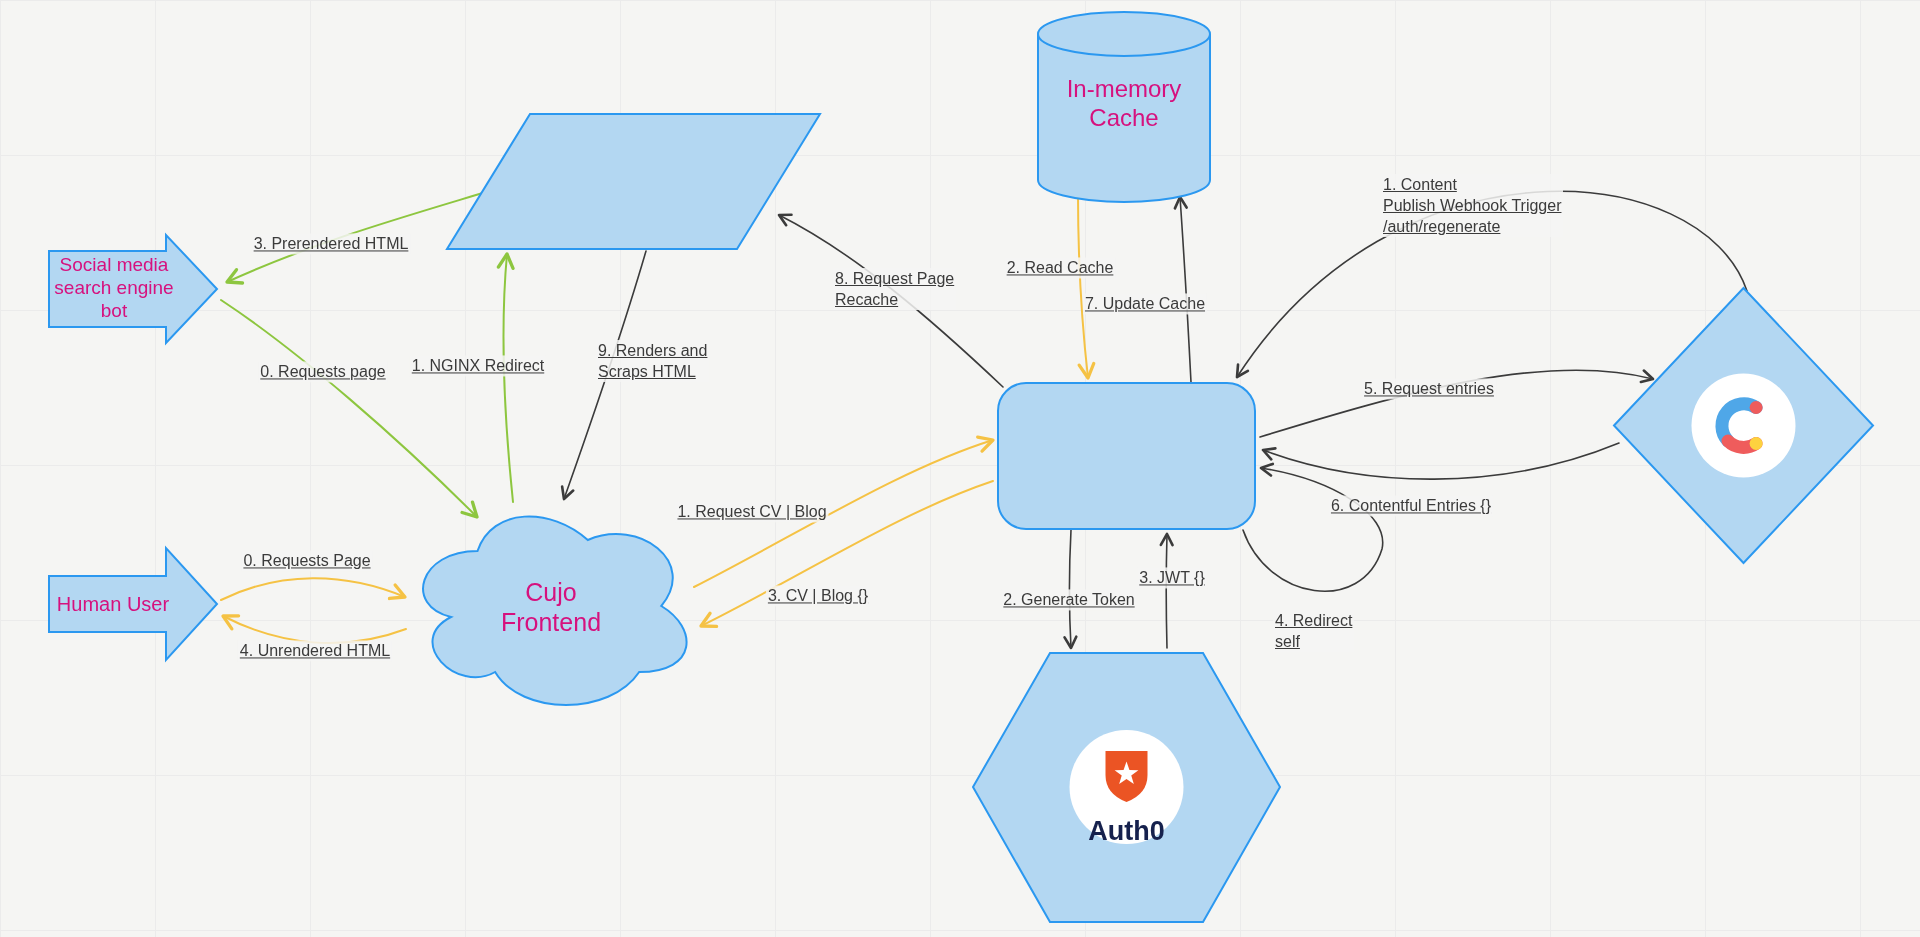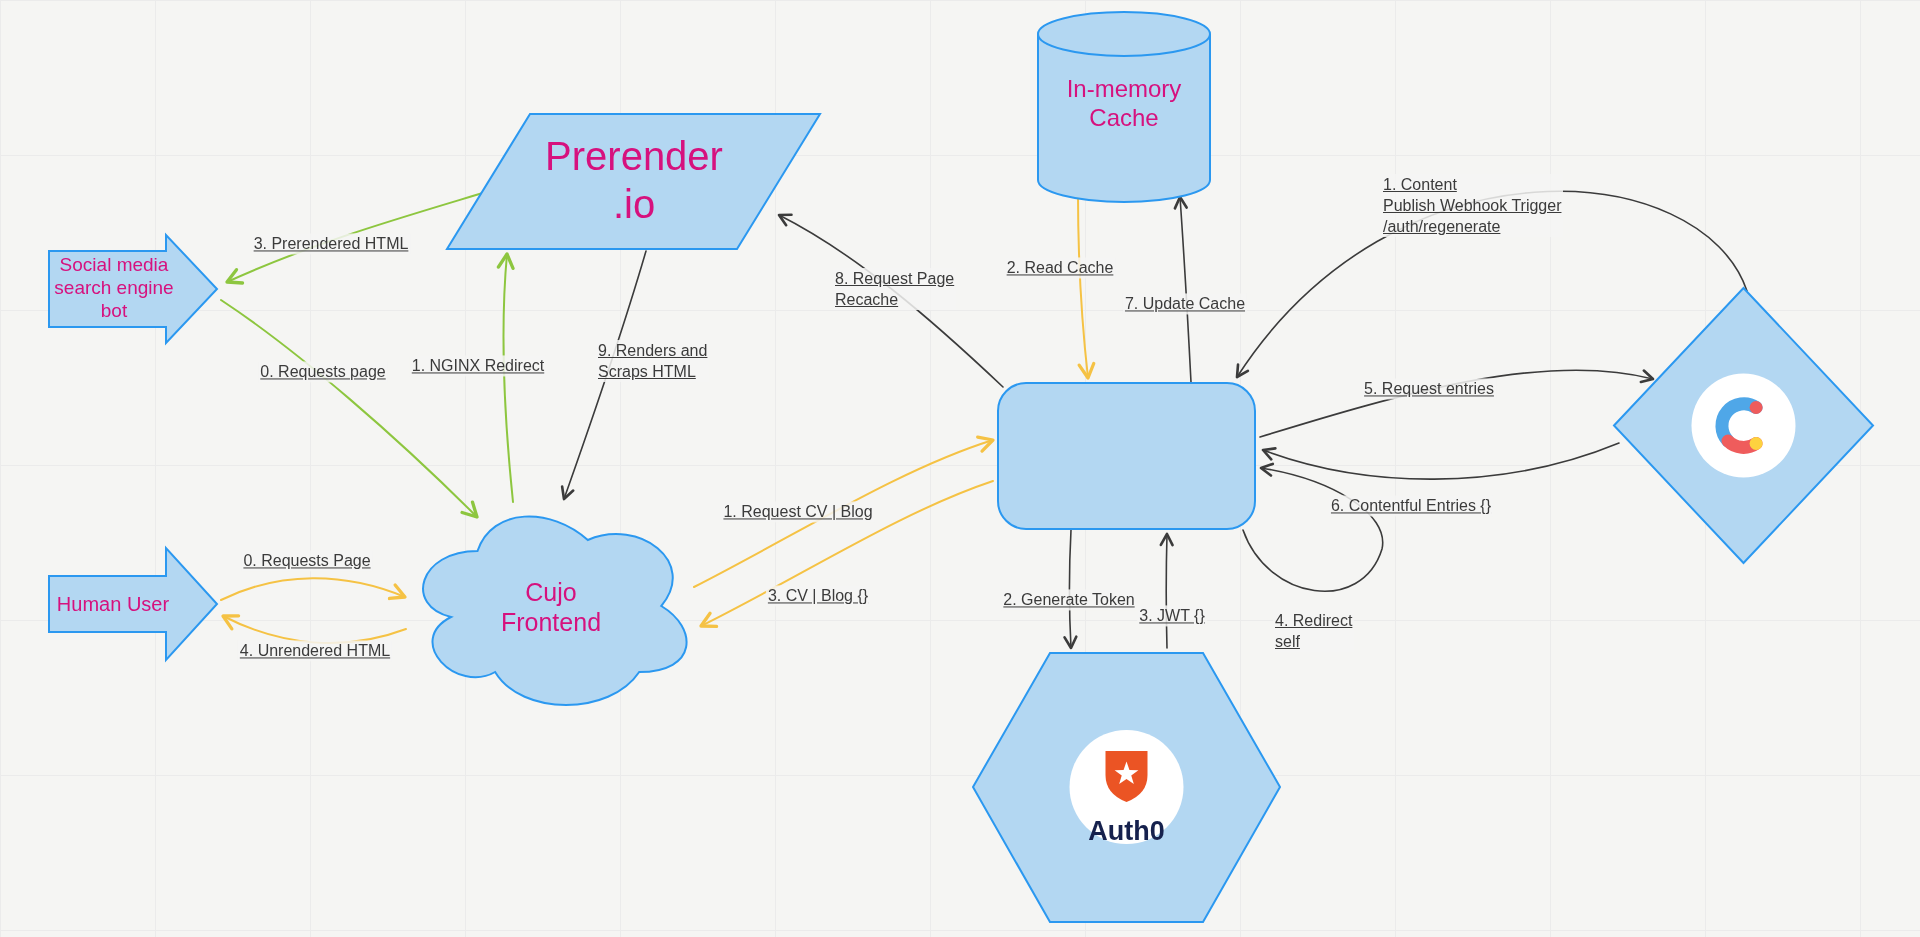--- a/index.html
+++ b/index.html
@@ -102,44 +102,42 @@
       <path class="cf-arc cf-blue" d="M 12.6 -18 A 22 22 0 0 0 -15.5 15.5"></path>
       <path class="cf-arc cf-red" d="M -15.5 15.5 A 22 22 0 0 0 12.6 18"></path>
       <circle cx="12.6" cy="-18" r="6.5" fill="#ef5c5c"></circle>
       <circle cx="12.6" cy="18" r="6.5" fill="#fdd23f"></circle>
     </g>
   </svg>
 
   <div class="node-label" style="left:114px; top:288px; font-size:19px;">Social media
 search engine
 bot</div>
-  <div class="node-label" style="left:634px; top:180px; font-size:40px;">Prerender
-.io</div>
   <div class="node-label" style="left:1124px; top:104px; font-size:24px;">In-memory
 Cache</div>
   <div class="node-label" style="left:551px; top:607px; font-size:25px;">Cujo
 Frontend</div>
   <div class="node-label" style="left:113px; top:604px; font-size:20px;">Human User</div>
 
   <div class="edge-label c" style="left:331px; top:244px;">3. Prerendered HTML</div>
   <div class="edge-label c" style="left:323px; top:372px;">0. Requests page</div>
   <div class="edge-label c" style="left:478px; top:366px;">1. NGINX Redirect</div>
   <div class="edge-label" style="left:596px; top:340px;">9. Renders and
 Scraps HTML</div>
   <div class="edge-label" style="left:833px; top:268px;">8. Request Page
 Recache</div>
-  <div class="edge-label c" style="left:1185px; top:304px;">7. Update Cache</div>
+  <div class="edge-label c" style="left:1145px; top:304px;">7. Update Cache</div>
   <div class="edge-label c" style="left:1060px; top:268px;">2. Read Cache</div>
   <div class="edge-label" style="left:1381px; top:174px;">1. Content
 Publish Webhook Trigger
 /auth/regenerate</div>
   <div class="edge-label c" style="left:1429px; top:389px;">5. Request entries</div>
   <div class="edge-label c" style="left:1411px; top:506px;">6. Contentful Entries {}</div>
-  <div class="edge-label c" style="left:798px; top:512px;">1. Request CV | Blog</div>
+  <div class="edge-label c" style="left:752px; top:512px;">1. Request CV | Blog</div>
   <div class="edge-label c" style="left:818px; top:596px;">3. CV | Blog {}</div>
   <div class="edge-label c" style="left:307px; top:561px;">0. Requests Page</div>
   <div class="edge-label c" style="left:315px; top:651px;">4. Unrendered HTML</div>
   <div class="edge-label c" style="left:1069px; top:600px;">2. Generate Token</div>
-  <div class="edge-label c" style="left:1172px; top:578px;margin-top:38px;">3. JWT {}</div>
+  <div class="edge-label c" style="left:1172px; top:578px;">3. JWT {}</div>
   <div class="edge-label" style="left:1273px; top:610px;">4. Redirect
 self</div>
 
 </div>
 
 </body></html>

